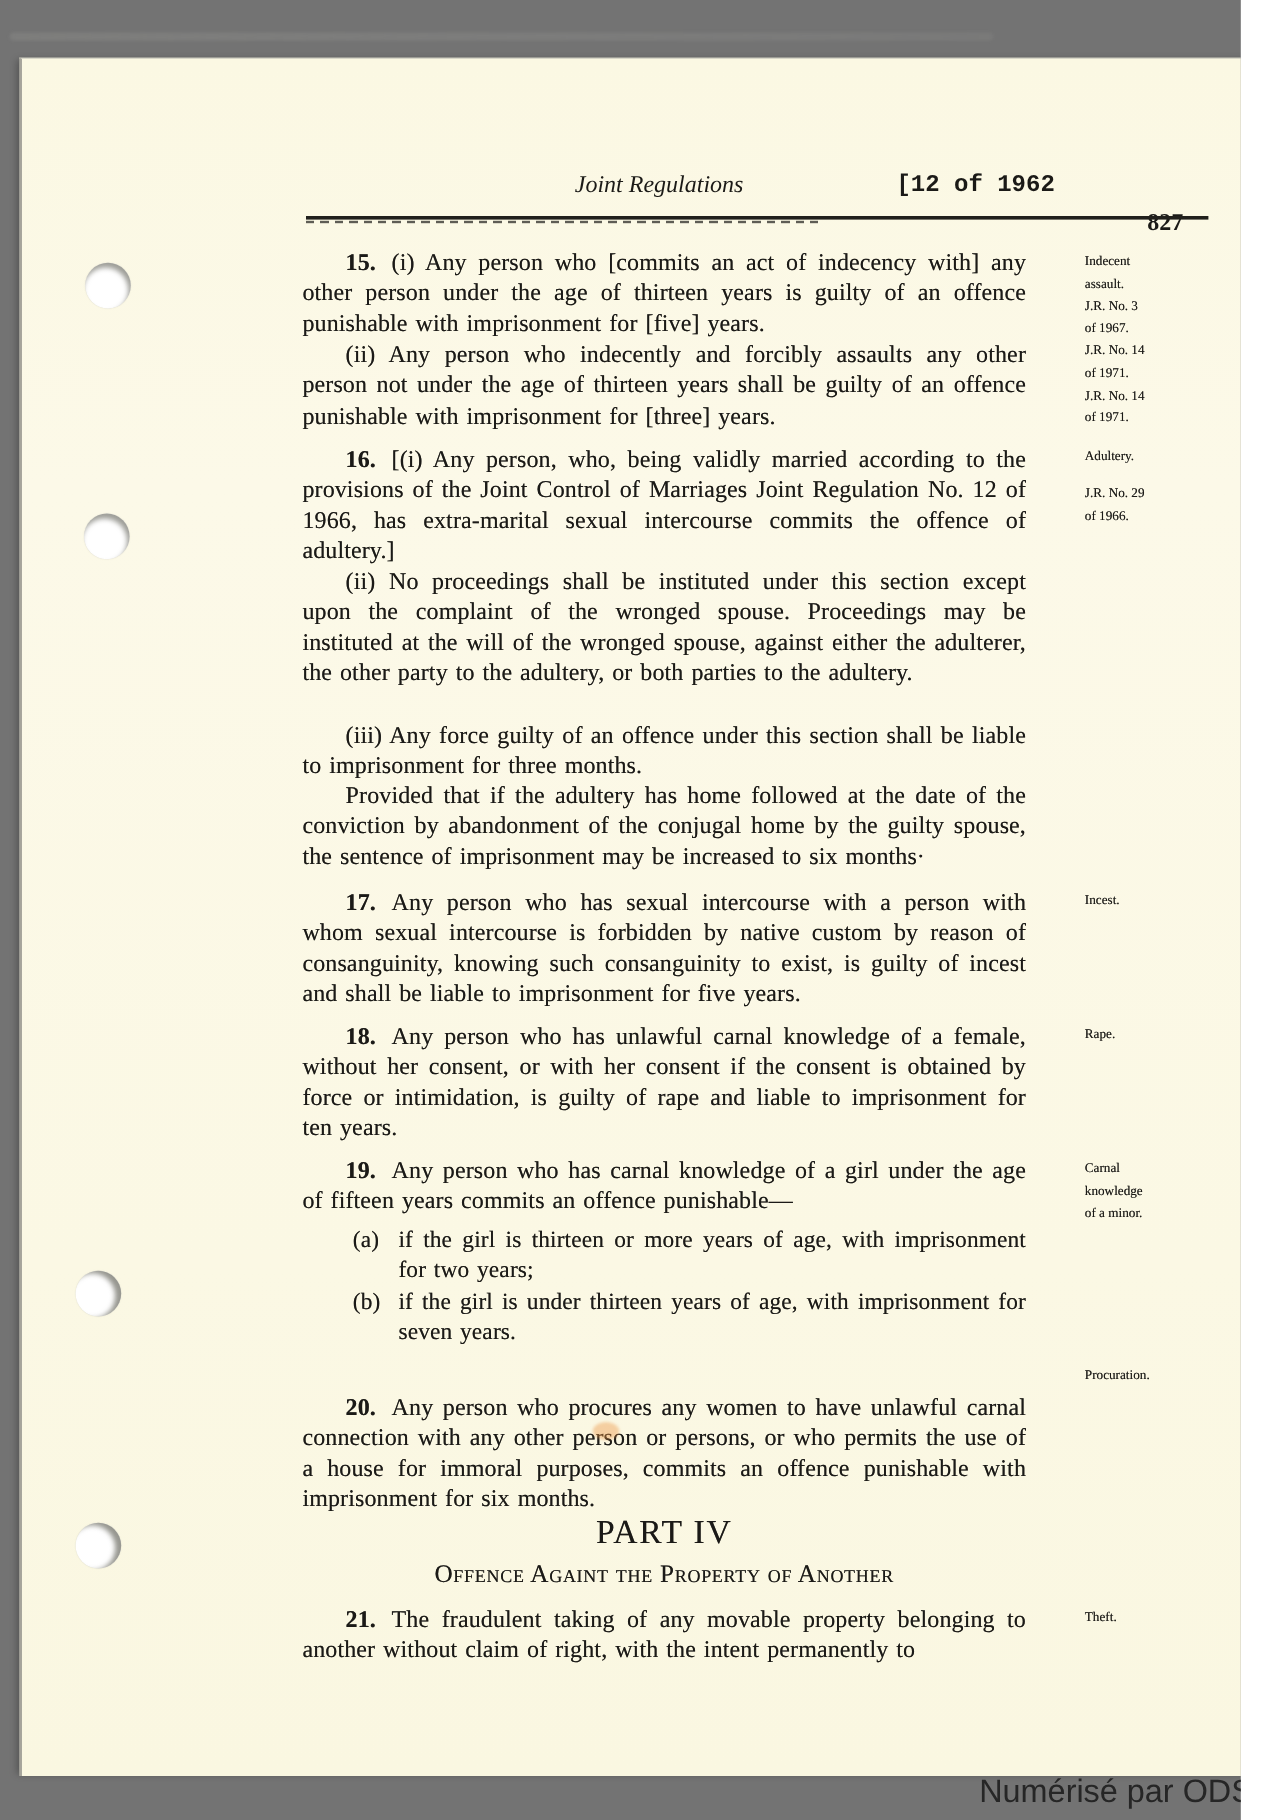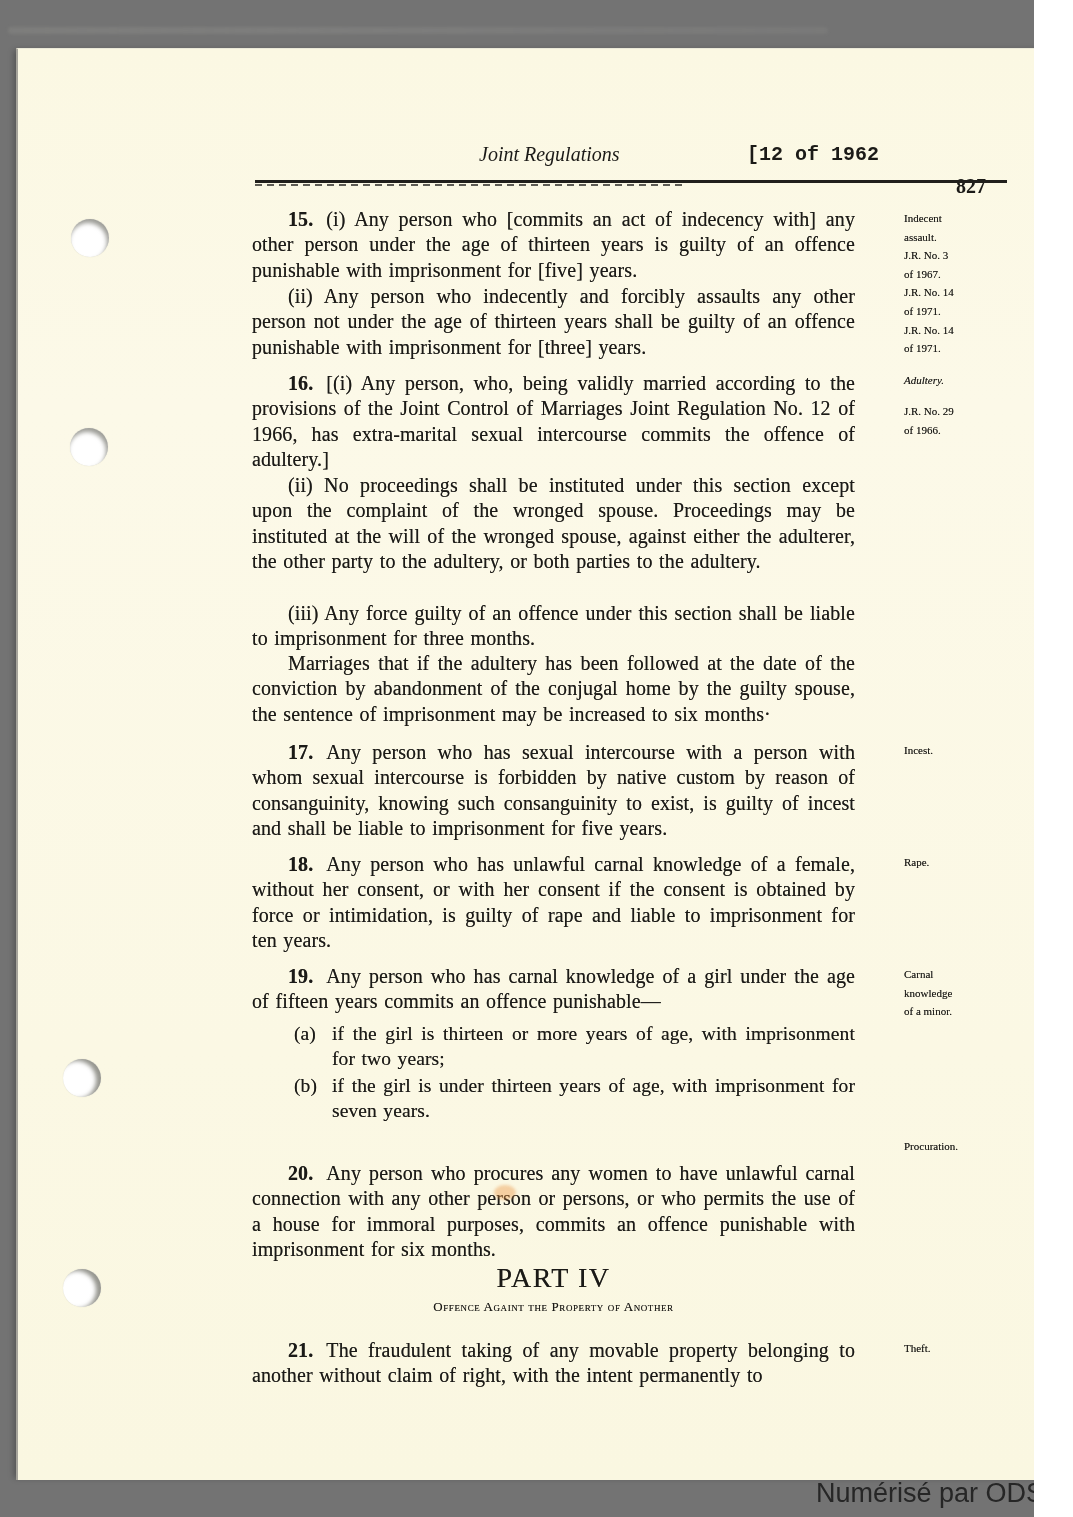--- a/index.html
+++ b/index.html
@@ -27,21 +27,21 @@
   .para .num{font-weight:700;margin-right:13px;}
   .item{position:absolute;left:234px;width:603px;margin:0;padding-left:80px;box-sizing:border-box;
          font-size:19.5px;line-height:25.4px;text-align:justify;word-spacing:1.5px;letter-spacing:0.1px;
          text-shadow:0 0 0.5px rgba(27,26,23,0.65);}
   .item .label{position:absolute;left:42px;}
   .note{position:absolute;left:886px;width:125px;font-size:11px;line-height:18.6px;white-space:pre-line;
          text-shadow:0 0 0.4px rgba(27,26,23,0.6);}
   .part-heading{position:absolute;left:234px;width:603px;margin:0;text-align:center;font-size:28px;
          letter-spacing:1.5px;text-shadow:0 0 0.5px rgba(27,26,23,0.65);}
   .part-sub{position:absolute;left:234px;width:603px;margin:0;text-align:center;font-variant:small-caps;
-         font-size:13px;letter-spacing:0.6px;text-shadow:0 0 0.5px rgba(27,26,23,0.65);}
+         font-size:21px;letter-spacing:0.6px;text-shadow:0 0 0.5px rgba(27,26,23,0.65);}
   .orange-smudge{position:absolute;left:476px;top:1136px;width:22px;height:15px;border-radius:50%;
          background:rgba(235,150,70,0.42);filter:blur(1.5px);}
   .watermark{position:absolute;left:816px;top:1478px;font-family:"Liberation Sans", sans-serif;
          font-size:27px;color:#262626;white-space:nowrap;}
 </style>
 </head>
 <body>
 
 <div class="stage">
   <div class="top-smudge"></div>
@@ -59,26 +59,26 @@
     <div class="note" style="top:160px;">Indecent
 assault.
 J.R. No. 3
 of 1967.
 J.R. No. 14
 of 1971.
 J.R. No. 14
 of 1971.</div>
 
     <p class="para" style="top:322px;"><b class="num">16.</b><span>[(i) Any person, who, being validly married according to the provisions of the Joint Control of Marriages Joint Regulation No. 12 of 1966, has extra-marital sexual intercourse commits the offence of adultery.]</span></p>
-    <div class="note" style="top:322px;font-style:italic;">Adultery.</div>
+    <div class="note" style="top:322px;">Adultery.</div>
     <div class="note" style="top:353px;">J.R. No. 29
 of 1966.</div>
     <p class="para" style="top:424px;"><span>(ii) No proceedings shall be instituted under this section except upon the complaint of the wronged spouse. Proceedings may be instituted at the will of the wronged spouse, against either the adulterer, the other party to the adultery, or both parties to the adultery.</span></p>
     <p class="para" style="top:552px;"><span>(iii) Any force guilty of an offence under this section shall be liable to imprisonment for three months.</span></p>
-    <p class="para" style="top:602px;"><span>Marriages that if the adultery has been followed at the date of the conviction by abandonment of the conjugal home by the guilty spouse, the sentence of imprisonment may be increased to six months·</span></p>
+    <p class="para" style="top:602px;"><span>Provided that if the adultery has home followed at the date of the conviction by abandonment of the conjugal home by the guilty spouse, the sentence of imprisonment may be increased to six months·</span></p>
 
     <p class="para" style="top:691px;"><b class="num">17.</b><span>Any person who has sexual intercourse with a person with whom sexual intercourse is forbidden by native custom by reason of consanguinity, knowing such consanguinity to exist, is guilty of incest and shall be liable to imprisonment for five years.</span></p>
     <div class="note" style="top:692px;">Incest.</div>
 
     <p class="para" style="top:803px;"><b class="num">18.</b><span>Any person who has unlawful carnal knowledge of a female, without her consent, or with her consent if the consent is obtained by force or intimidation, is guilty of rape and liable to imprisonment for ten years.</span></p>
     <div class="note" style="top:804px;">Rape.</div>
 
     <p class="para" style="top:915px;"><b class="num">19.</b><span>Any person who has carnal knowledge of a girl under the age of fifteen years commits an offence punishable—</span></p>
     <div class="note" style="top:916px;">Carnal
 knowledge

